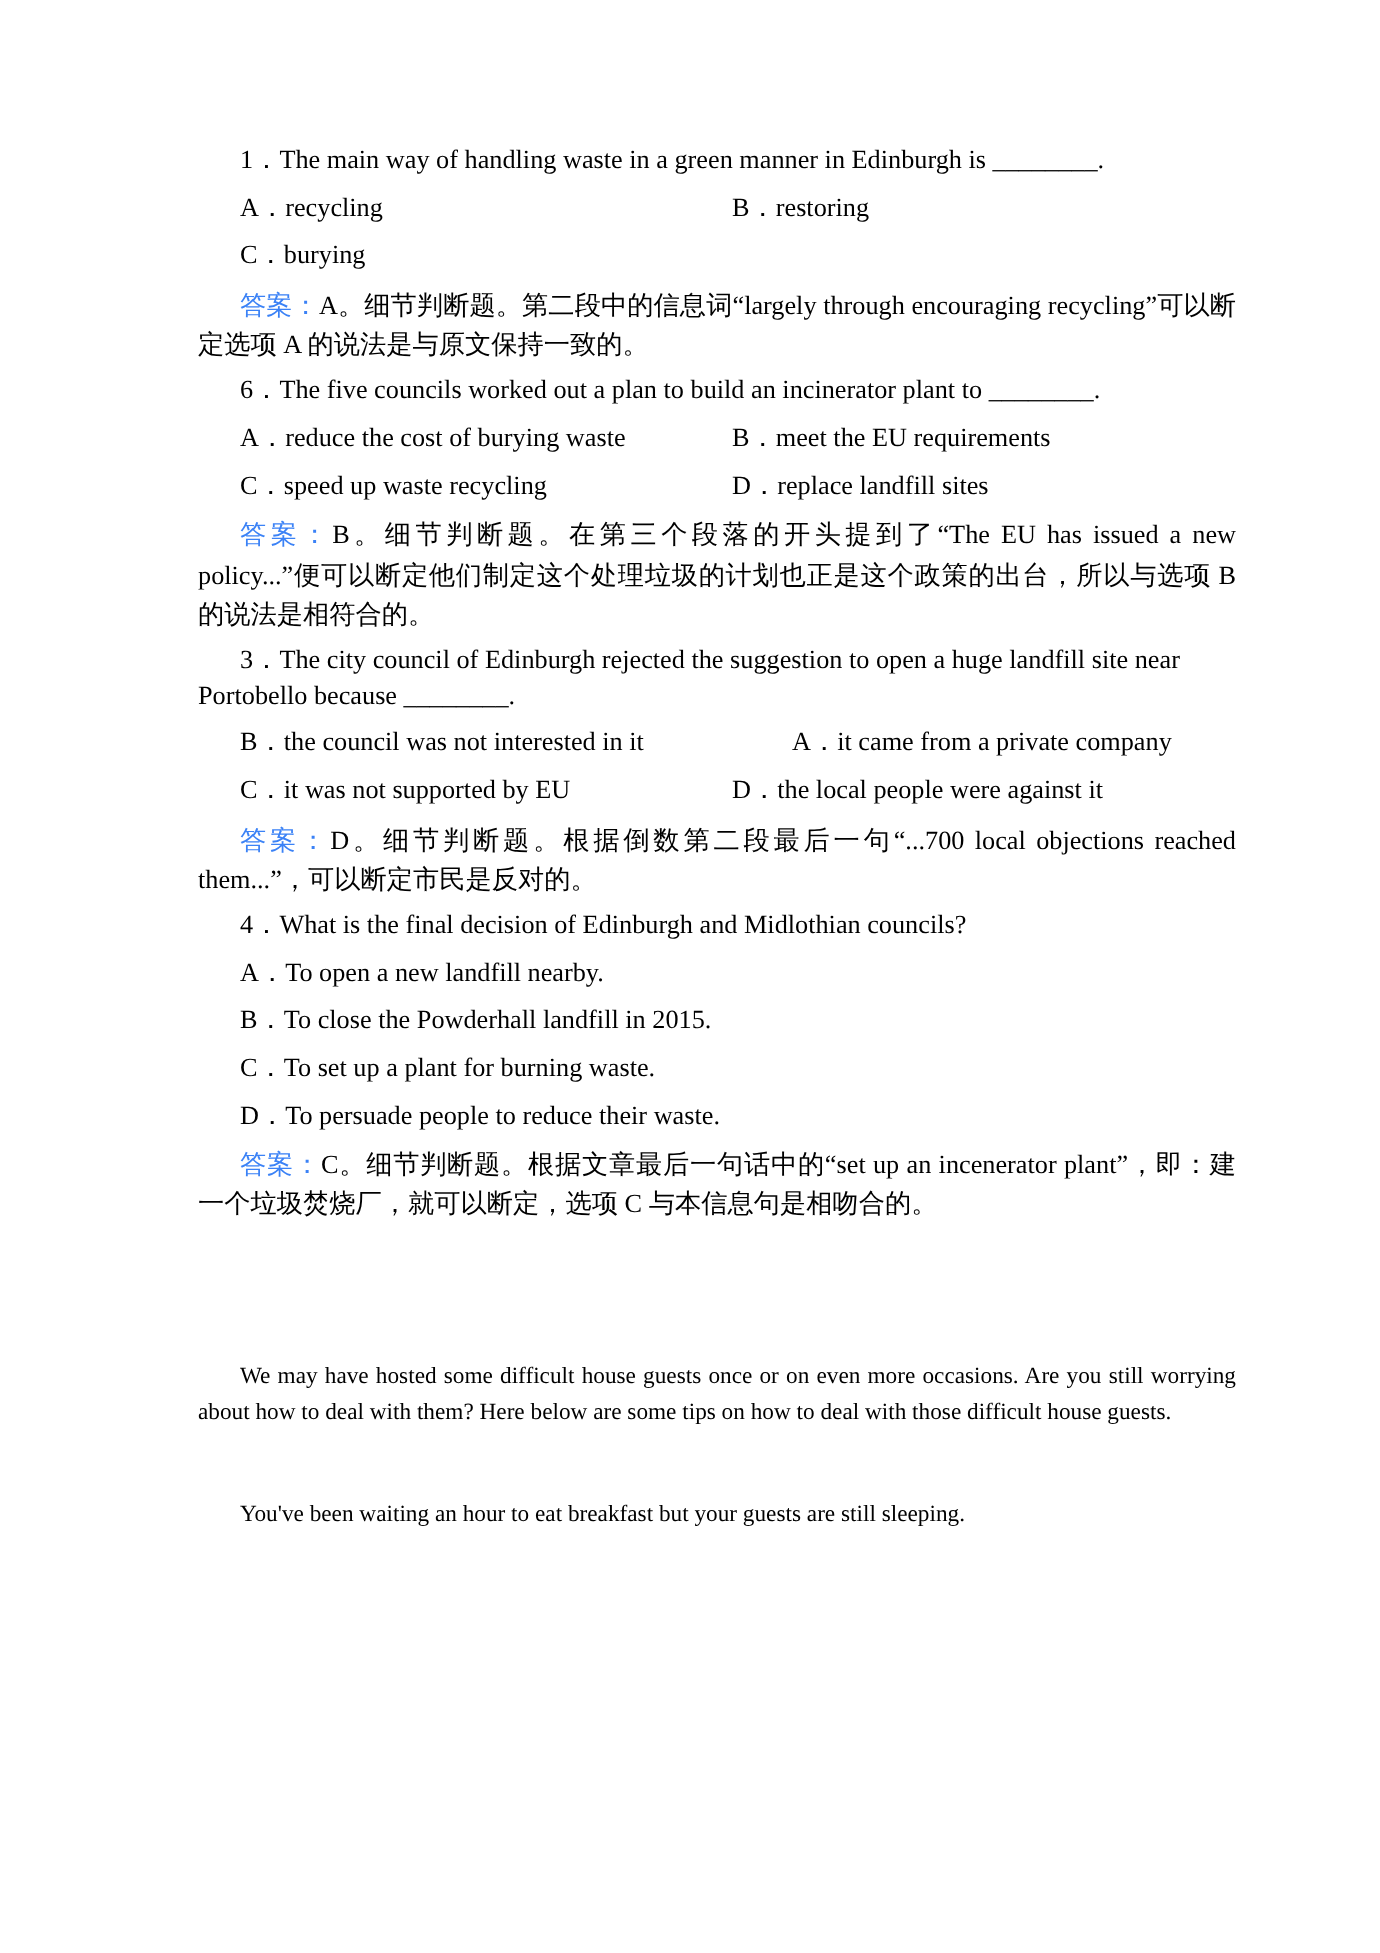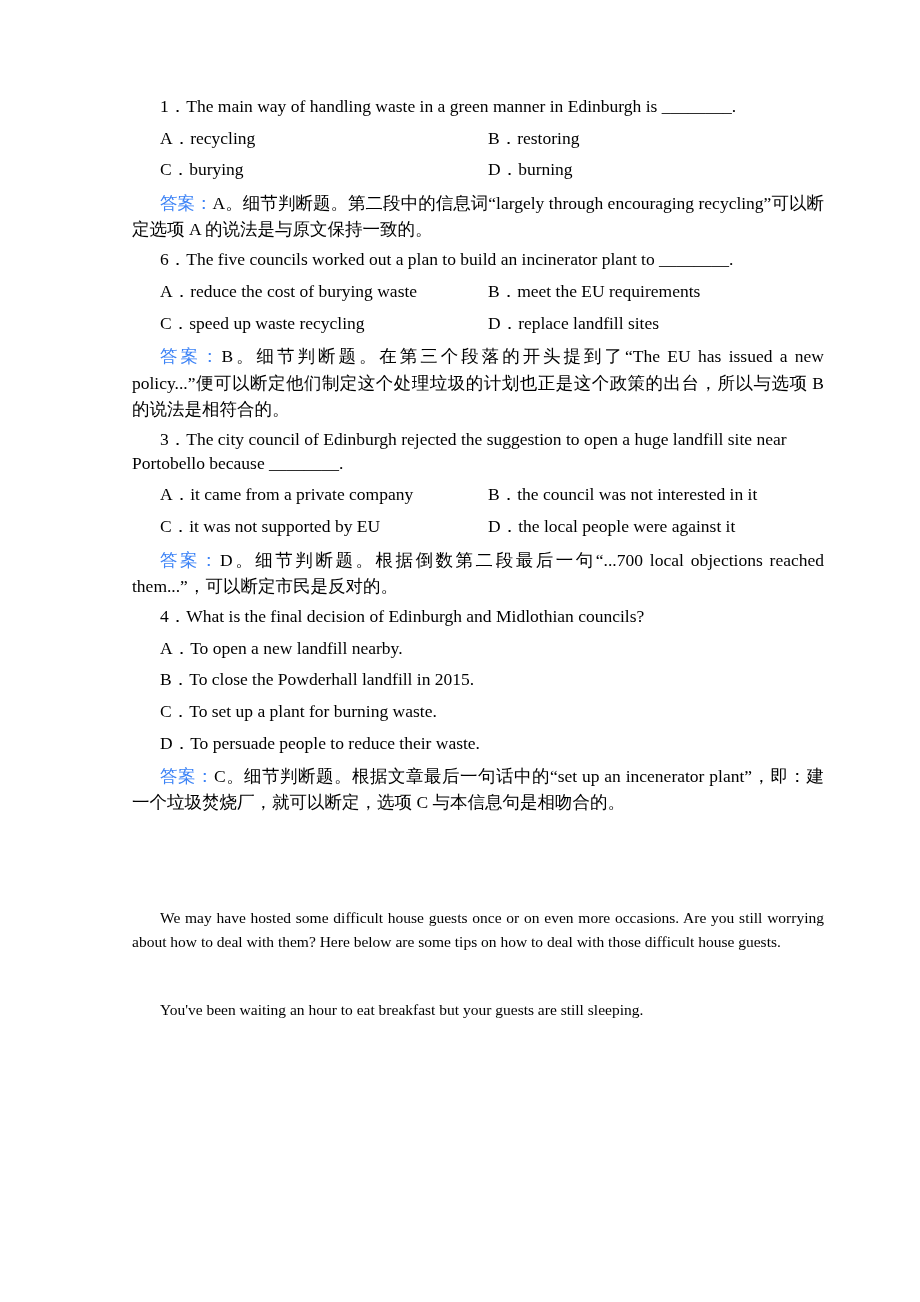--- a/index.html
+++ b/index.html
@@ -78,43 +78,42 @@
 <div class="page">
 
   <div class="q-block">
     <div class="q-line">1．The main way of handling waste in a green manner in Edinburgh is ________.</div>
     <div class="opts opt-row">
       <div class="o o1">A．recycling</div>
       <div class="o o2">B．restoring</div>
     </div>
     <div class="opts opt-row">
       <div class="o o1">C．burying</div>
-      <div class="o o2">D．burning</div>
     </div>
     <div class="ans"><span class="lbl">答案：</span><span>A。细节判断题。第二段中的信息词“largely through encouraging recycling”可以断定选项 A 的说法是与原文保持一致的。</span></div>
   </div>
 
   <div class="q-block">
     <div class="q-line tight">6．The five councils worked out a plan to build an incinerator plant to ________.</div>
     <div class="opts opt-row">
       <div class="o o1">A．reduce the cost of burying waste</div>
       <div class="o o2">B．meet the EU requirements</div>
     </div>
     <div class="opts opt-row">
       <div class="o o1">C．speed up waste recycling</div>
       <div class="o o2">D．replace landfill sites</div>
     </div>
     <div class="ans"><span class="lbl">答案：</span><span>B。细节判断题。在第三个段落的开头提到了“The EU has issued a new policy...”便可以断定他们制定这个处理垃圾的计划也正是这个政策的出台，所以与选项 B 的说法是相符合的。</span></div>
   </div>
 
   <div class="q-block">
     <div class="q-line tight">3．The city council of Edinburgh rejected the suggestion to open a huge landfill site near Portobello because ________.</div>
     <div class="opts opt-row">
+      <div class="o o2">B．the council was not interested in it</div>
       <div class="o o1">A．it came from a private company</div>
-      <div class="o o2">B．the council was not interested in it</div>
     </div>
     <div class="opts opt-row">
       <div class="o o1">C．it was not supported by EU</div>
       <div class="o o2">D．the local people were against it</div>
     </div>
     <div class="ans"><span class="lbl">答案：</span><span>D。细节判断题。根据倒数第二段最后一句“...700 local objections reached them...”，可以断定市民是反对的。</span></div>
   </div>
 
   <div class="q-block">
     <div class="q-line tight">4．What is the final decision of Edinburgh and Midlothian councils?</div>

